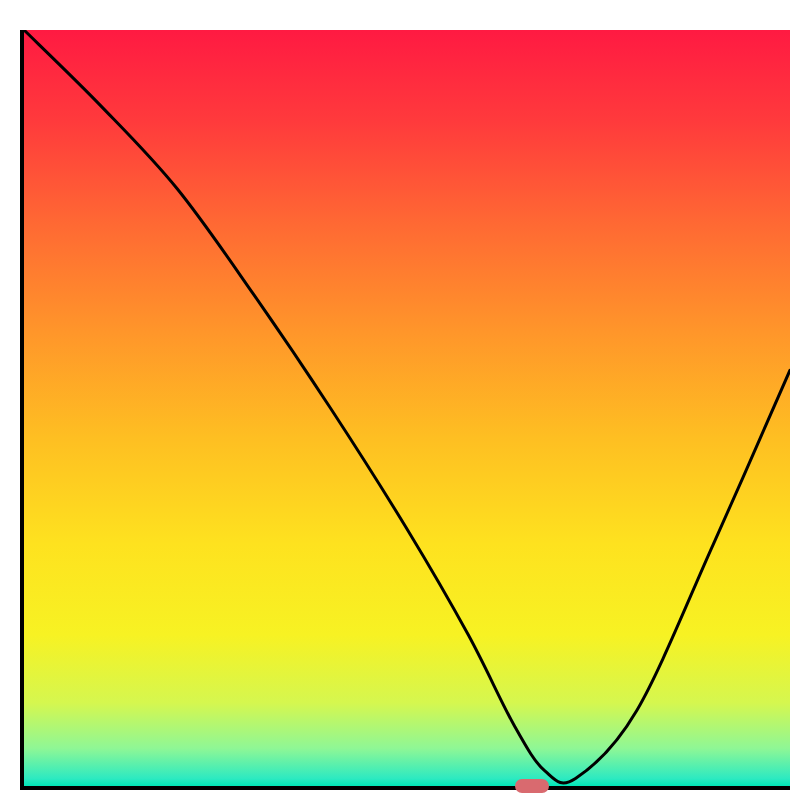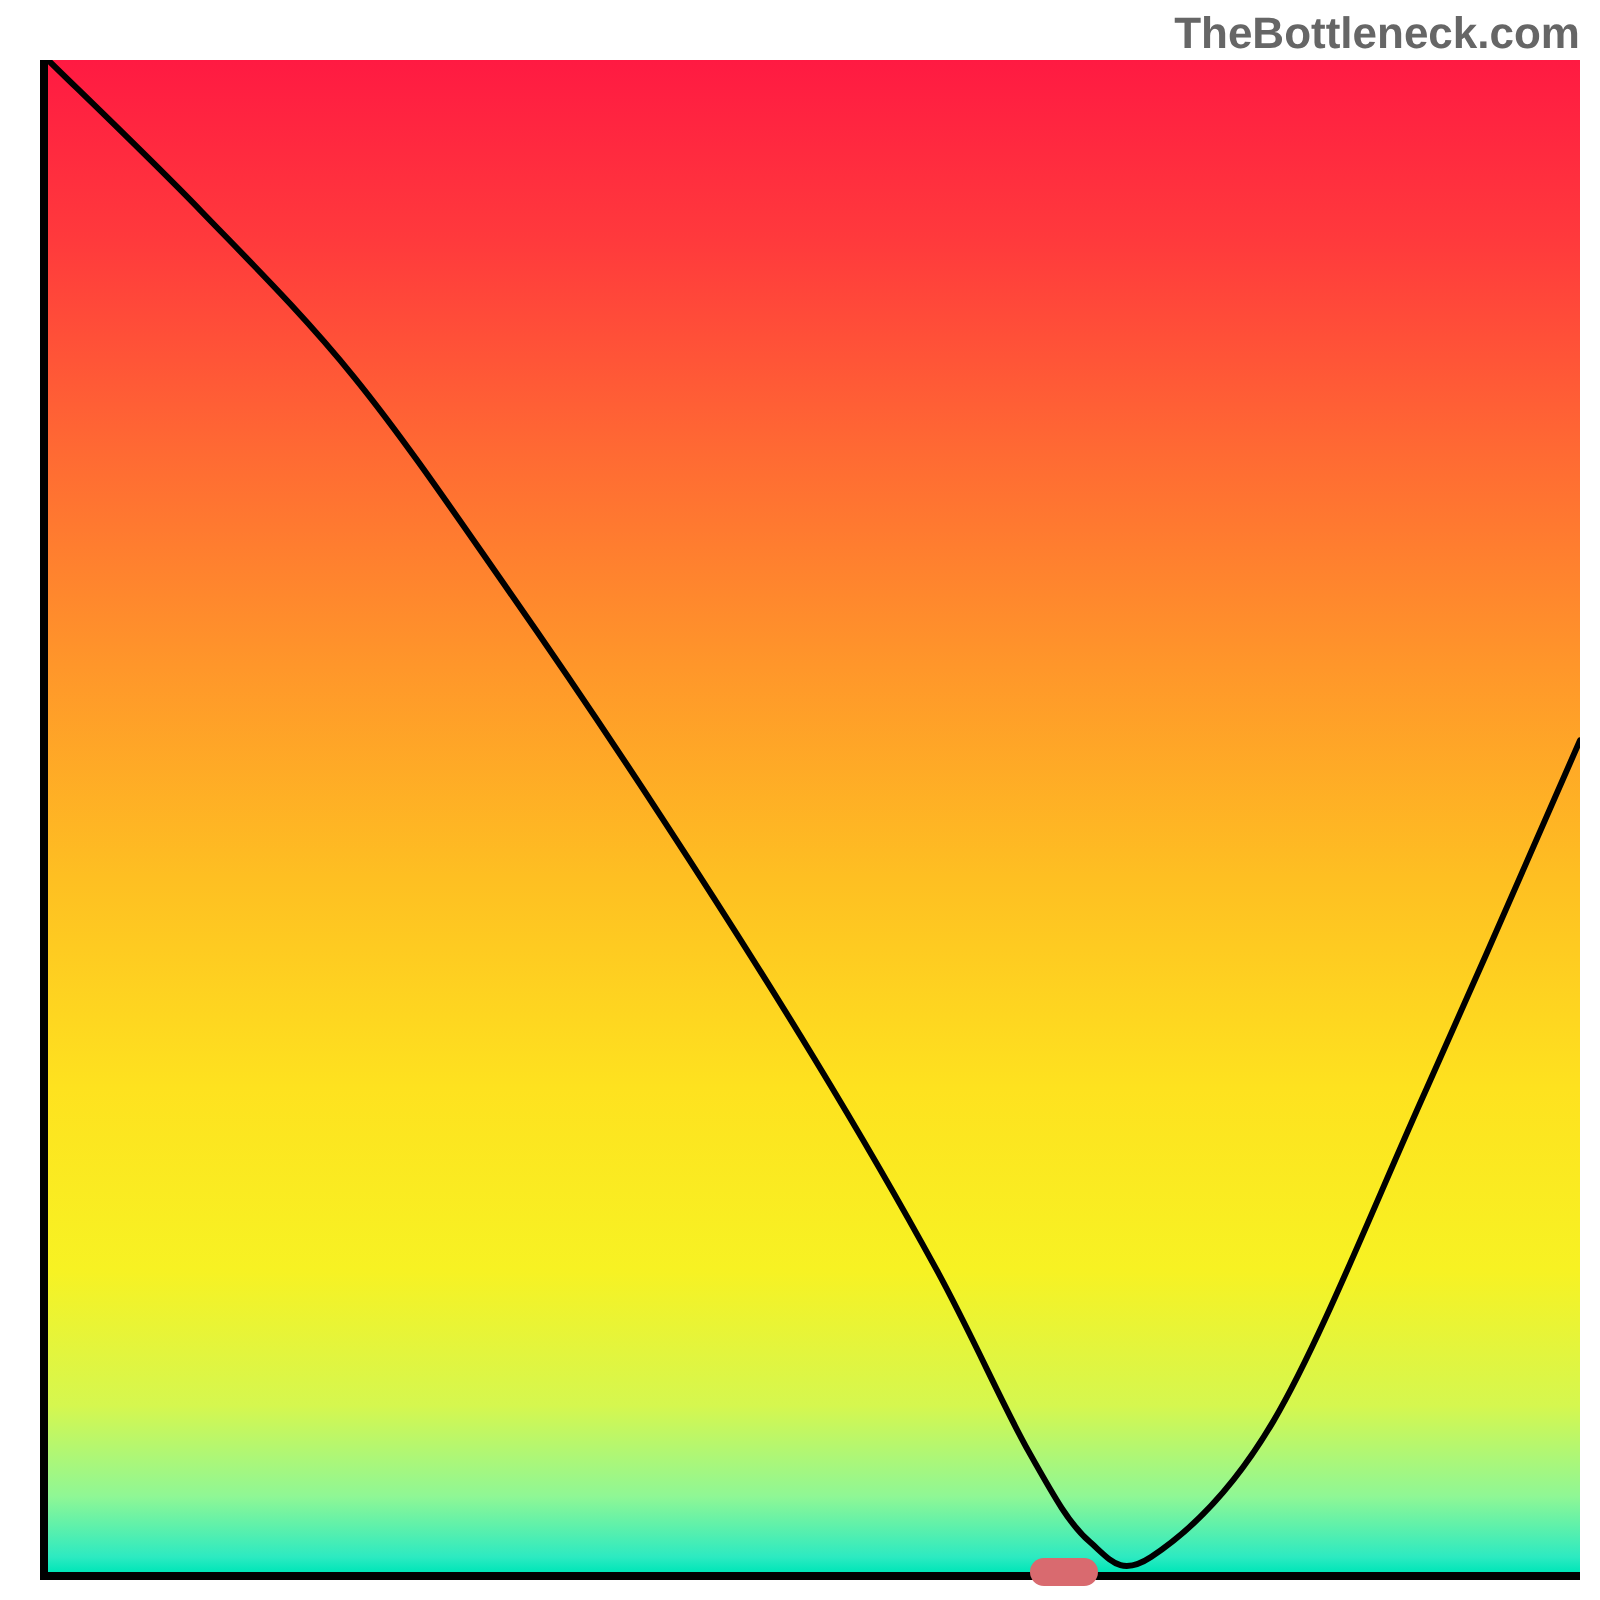--- a/index.html
+++ b/index.html
@@ -76,21 +76,20 @@
     border-radius: 7px;
     background: #d96a6f;
     transform: translate(-50%, -50%);
   }
 </style>
 </head>
 <body>
 
 <div class="chart-container">
 
-  <div class="watermark">TheBottleneck.com</div>
 
   <div class="plot-area">
     <div class="gradient-bg"></div>
 
     <svg class="curve" viewBox="0 0 770 760" preserveAspectRatio="none">
       <path id="curve-path" fill="none" stroke="#000" stroke-width="3" stroke-linecap="round" stroke-linejoin="round" d="M 0,0 C 12.833333333333334,12.666666666666666 51.33333333333333,49.39999999999999 77,76 C 102.66666666666667,102.60000000000001 128.33333333333334,127.93333333333335 154,159.60000000000002 C 179.66666666666666,191.26666666666668 205.33333333333334,229.26666666666668 231,266 C 256.6666666666667,302.73333333333335 282.3333333333333,340.73333333333335 308,380 C 333.6666666666667,419.26666666666665 361.9,463.59999999999997 385,501.59999999999997 C 408.1,539.5999999999999 428.6333333333333,575.0666666666666 446.59999999999997,608 C 464.5666666666666,640.9333333333334 479.9666666666667,676.4000000000001 492.8,699.2 C 505.6333333333333,722 513.3333333333334,735.9333333333333 523.6,744.8 C 533.8666666666667,753.6666666666666 539,762.5333333333333 554.4,752.4 C 569.8,742.2666666666667 592.9,723.2666666666667 616,684 C 639.1,644.7333333333333 667.3333333333334,573.8 693,516.8 C 718.6666666666666,459.79999999999995 757.1666666666666,371.13333333333327 770,341.99999999999994"></path>
     </svg>
 
     <div id="marker" class="marker" style="left: 508.2px; top: 756.2px; background: rgb(217, 106, 111);"></div>
   </div>

